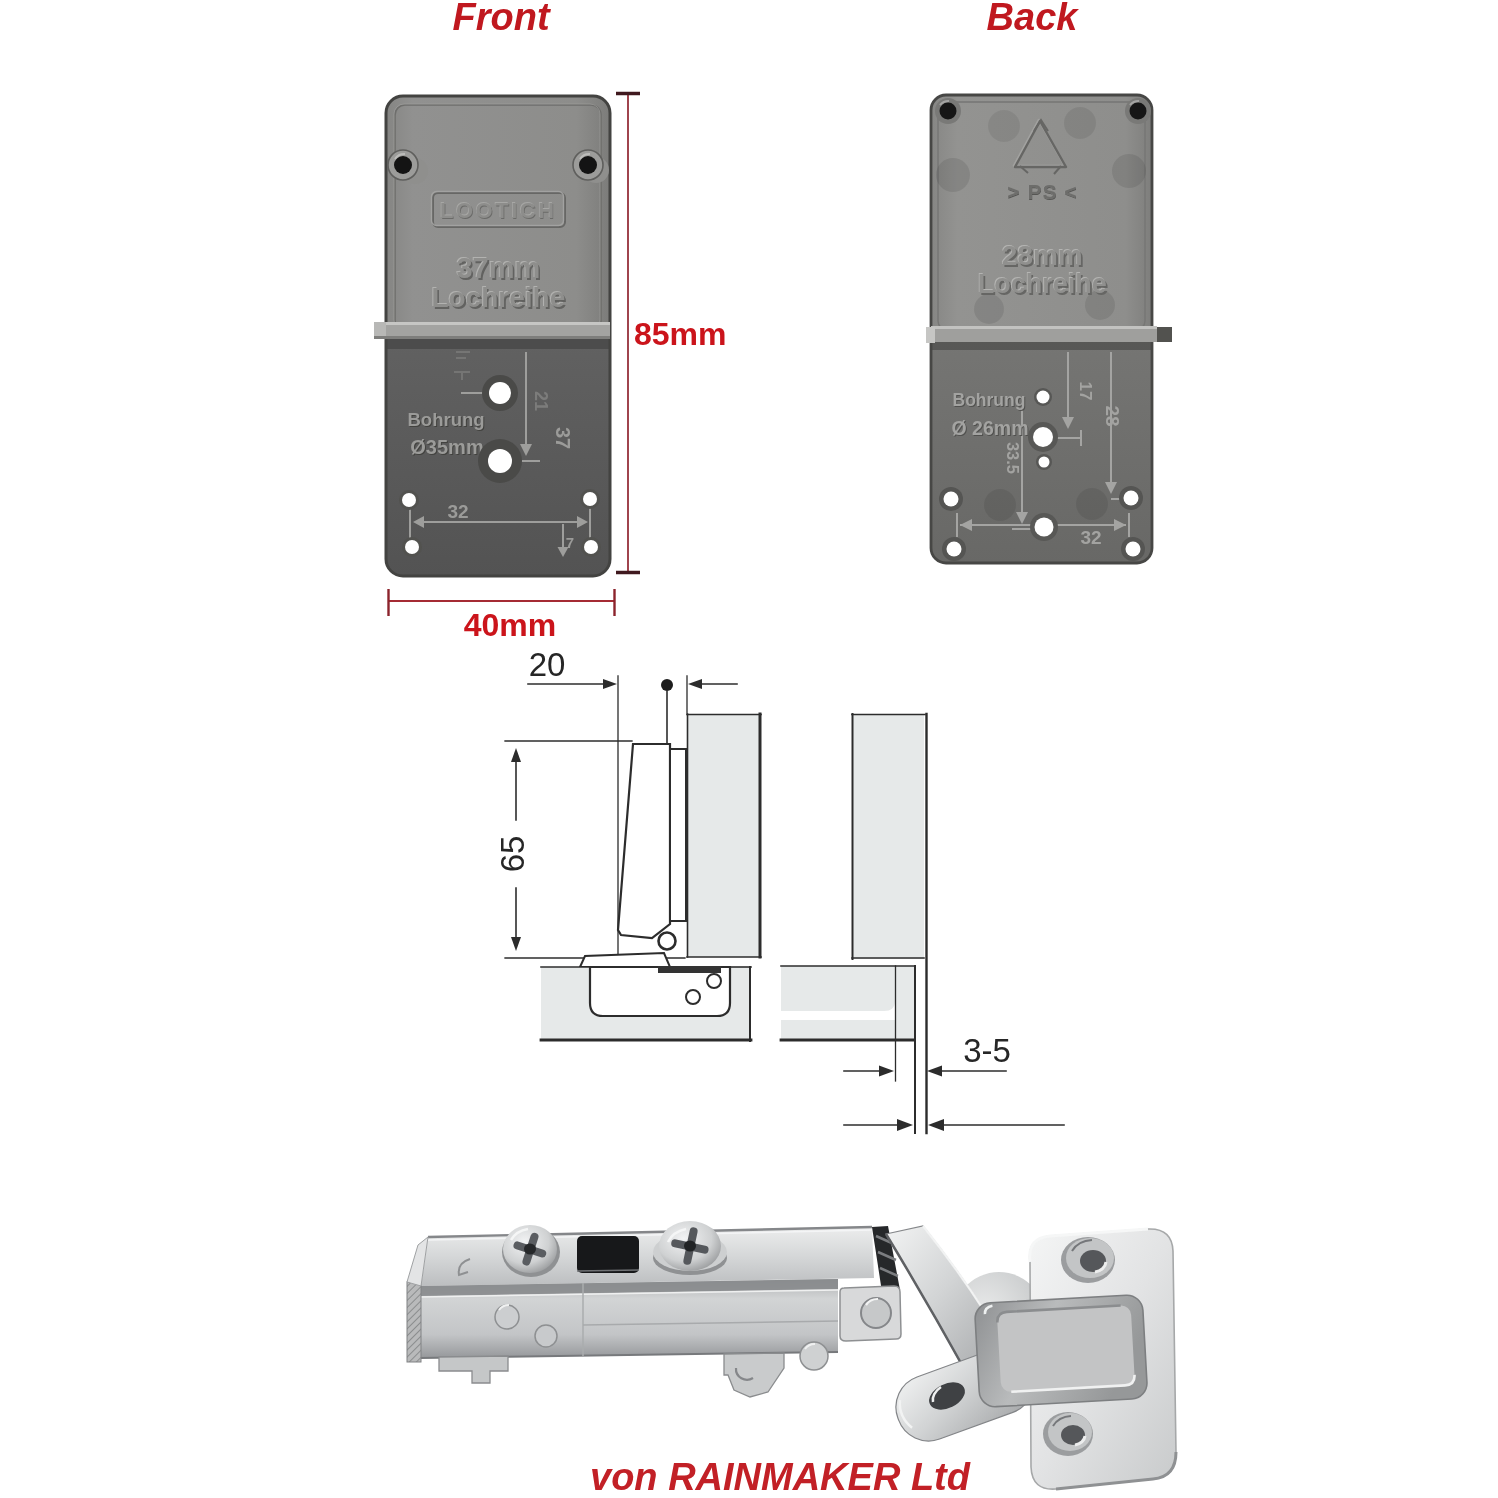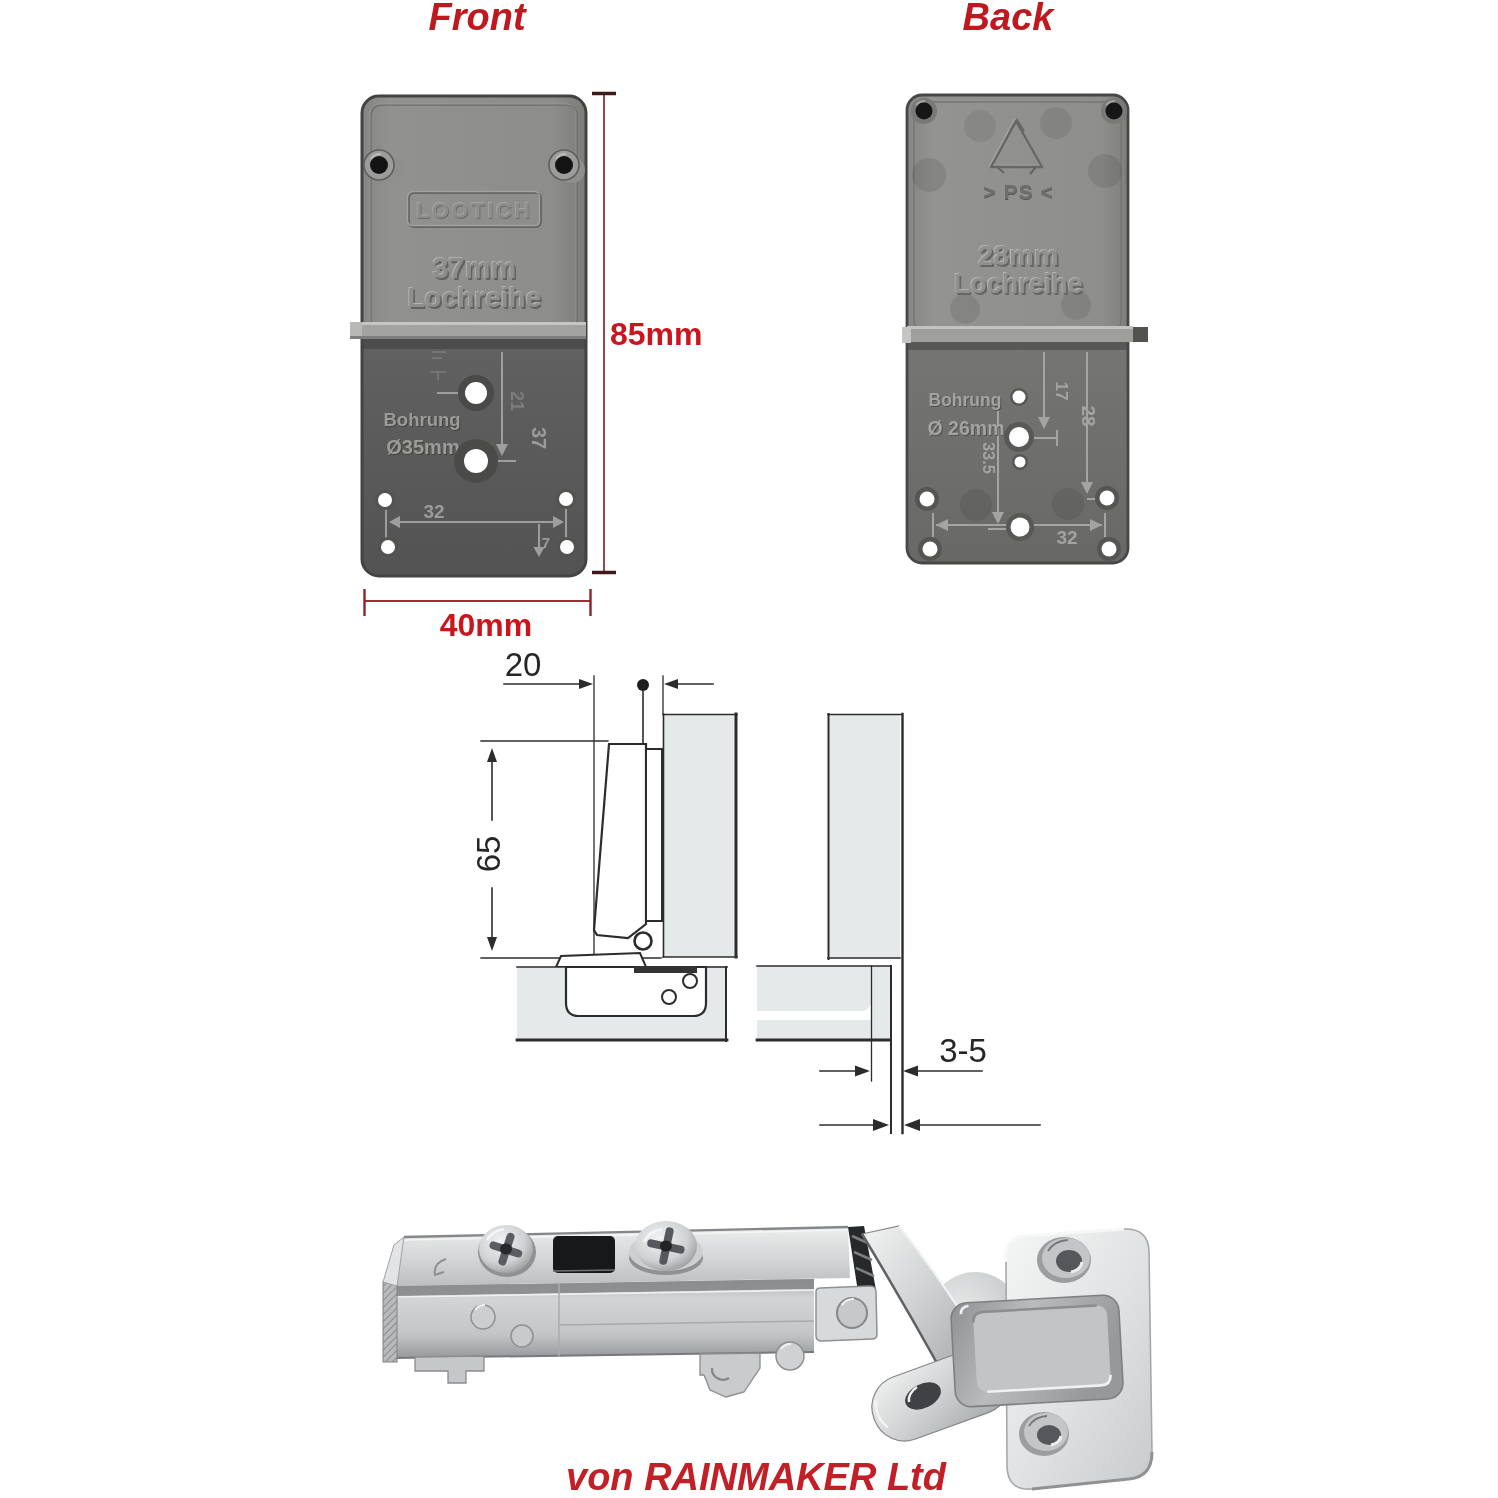--- a/index.html
+++ b/index.html
@@ -1,17 +1,17 @@
 <!DOCTYPE html>
 <html><head>
 <meta charset="utf-8">
 <style>
   html,body{margin:0;padding:0;background:#ffffff;}
   #stage{position:relative;width:1257px;height:1498px;background:#ffffff;overflow:hidden;
-         font-family:"Liberation Sans","DejaVu Sans",sans-serif;}
+         font-family:"Liberation Sans","DejaVu Sans",sans-serif;padding-left:24px;}
   svg{display:block;}
   text{font-family:"Liberation Sans","DejaVu Sans",sans-serif;}
   .hdr{font-weight:bold;font-style:italic;font-size:38px;}
   .dimred{font-weight:bold;font-size:32px;}
   .drawnum{font-size:33px;fill:#262626;font-weight:400;}
   .embD{font-weight:bold;}
   .credit{font-weight:bold;font-style:italic;font-size:38px;}
 </style>
 </head>
 <body>

